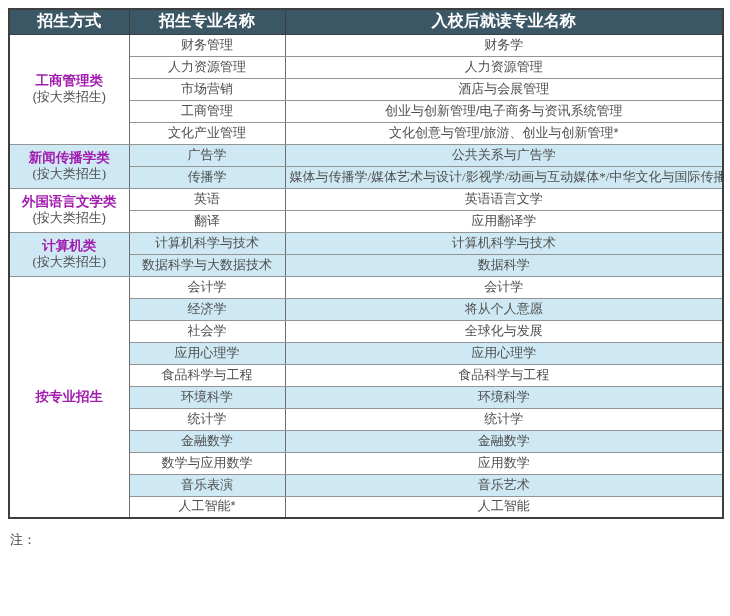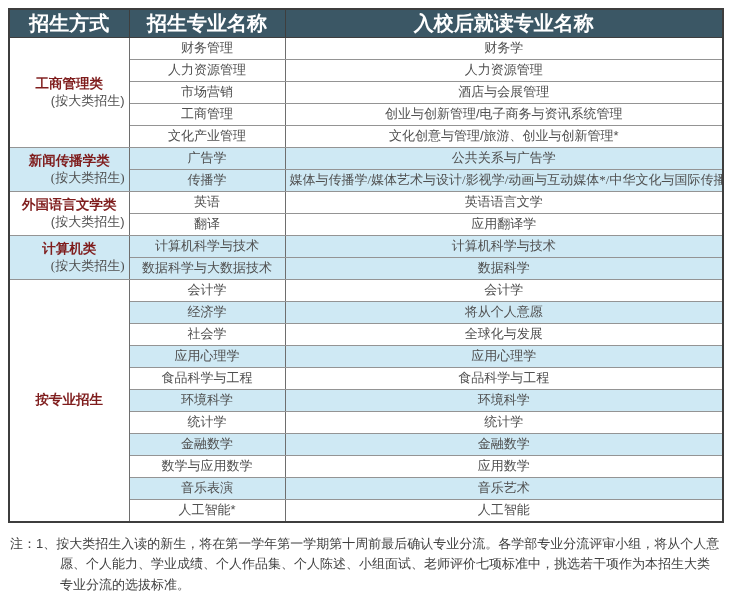--- a/index.html
+++ b/index.html
@@ -18,37 +18,37 @@
     font-family:"Liberation Sans","DejaVu Sans",sans-serif;
   }
   .wrap{padding:8px 8px 0 8px;}
   table{
     width:714px;border-collapse:collapse;table-layout:fixed;
     border:2px solid var(--outer);
   }
   col.c1{width:120px;} col.c2{width:156px;} col.c3{width:438px;}
   th{
     background:var(--header-bg);color:#ffffff;
-    font-size:20px;font-weight:bold;height:25px;
+    font-size:16px;font-weight:bold;height:25px;
     border:1px solid var(--outer);padding:0 8px;
   }
   td{
     font-size:13px;color:var(--cell-text);text-align:center;
     height:22px;padding:2px 4px;line-height:1.15;
     border-top:1px solid var(--row-line);
     border-bottom:1px solid var(--row-line);
     border-left:1px solid var(--col-line);
     border-right:1px solid var(--col-line);
     white-space:nowrap;overflow:hidden;
   }
   tr.group-start > td{border-top:1.5px solid var(--section-line);}
   td.shade{background:var(--shade);font-family:Liberation Serif, serif;}
   td.method-cell{vertical-align:middle;}
-  .method-name{font-weight:bold;color:#7f1d1d;font-size:13.5px;}
-  .method-sub{color:var(--cell-text);font-size:13px;margin-top:2px;text-align:right;}
+  .method-name{font-weight:bold;color:#a21caf;font-size:13.5px;}
+  .method-sub{color:var(--cell-text);font-size:13px;margin-top:2px;}
   .notes{
     margin-top:11px;padding:0 2px;
     display:flex;align-items:flex-start;
     font-size:13px;color:#3f3f3f;line-height:1.58;
   }
   .notes-label{flex:0 0 auto;white-space:pre;}
   .notes-body{flex:1 1 auto;}
   .note-item{padding-left:1.85em;text-indent:-1.85em;margin:0;}
 </style>
 </head>
@@ -175,16 +175,15 @@
         <tr>
           <td class="">人工智能*</td>
           <td class="">人工智能</td>
         </tr>
       </tbody>
   </table>
 
   <div class="notes">
     <span class="notes-label">注：</span>
     <div class="notes-body" id="notes-body">
-        <p class="note-item">1、按大类招生入读的新生，将在第一学年第一学期第十周前最后确认专业分流。各学部专业分流评审小组，将从个人意愿、个人能力、学业成绩、个人作品集、个人陈述、小组面试、老师评价七项标准中，挑选若干项作为本招生大类专业分流的选拔标准。</p>
       </div>
   </div>
 </div>
 
 </body></html>

